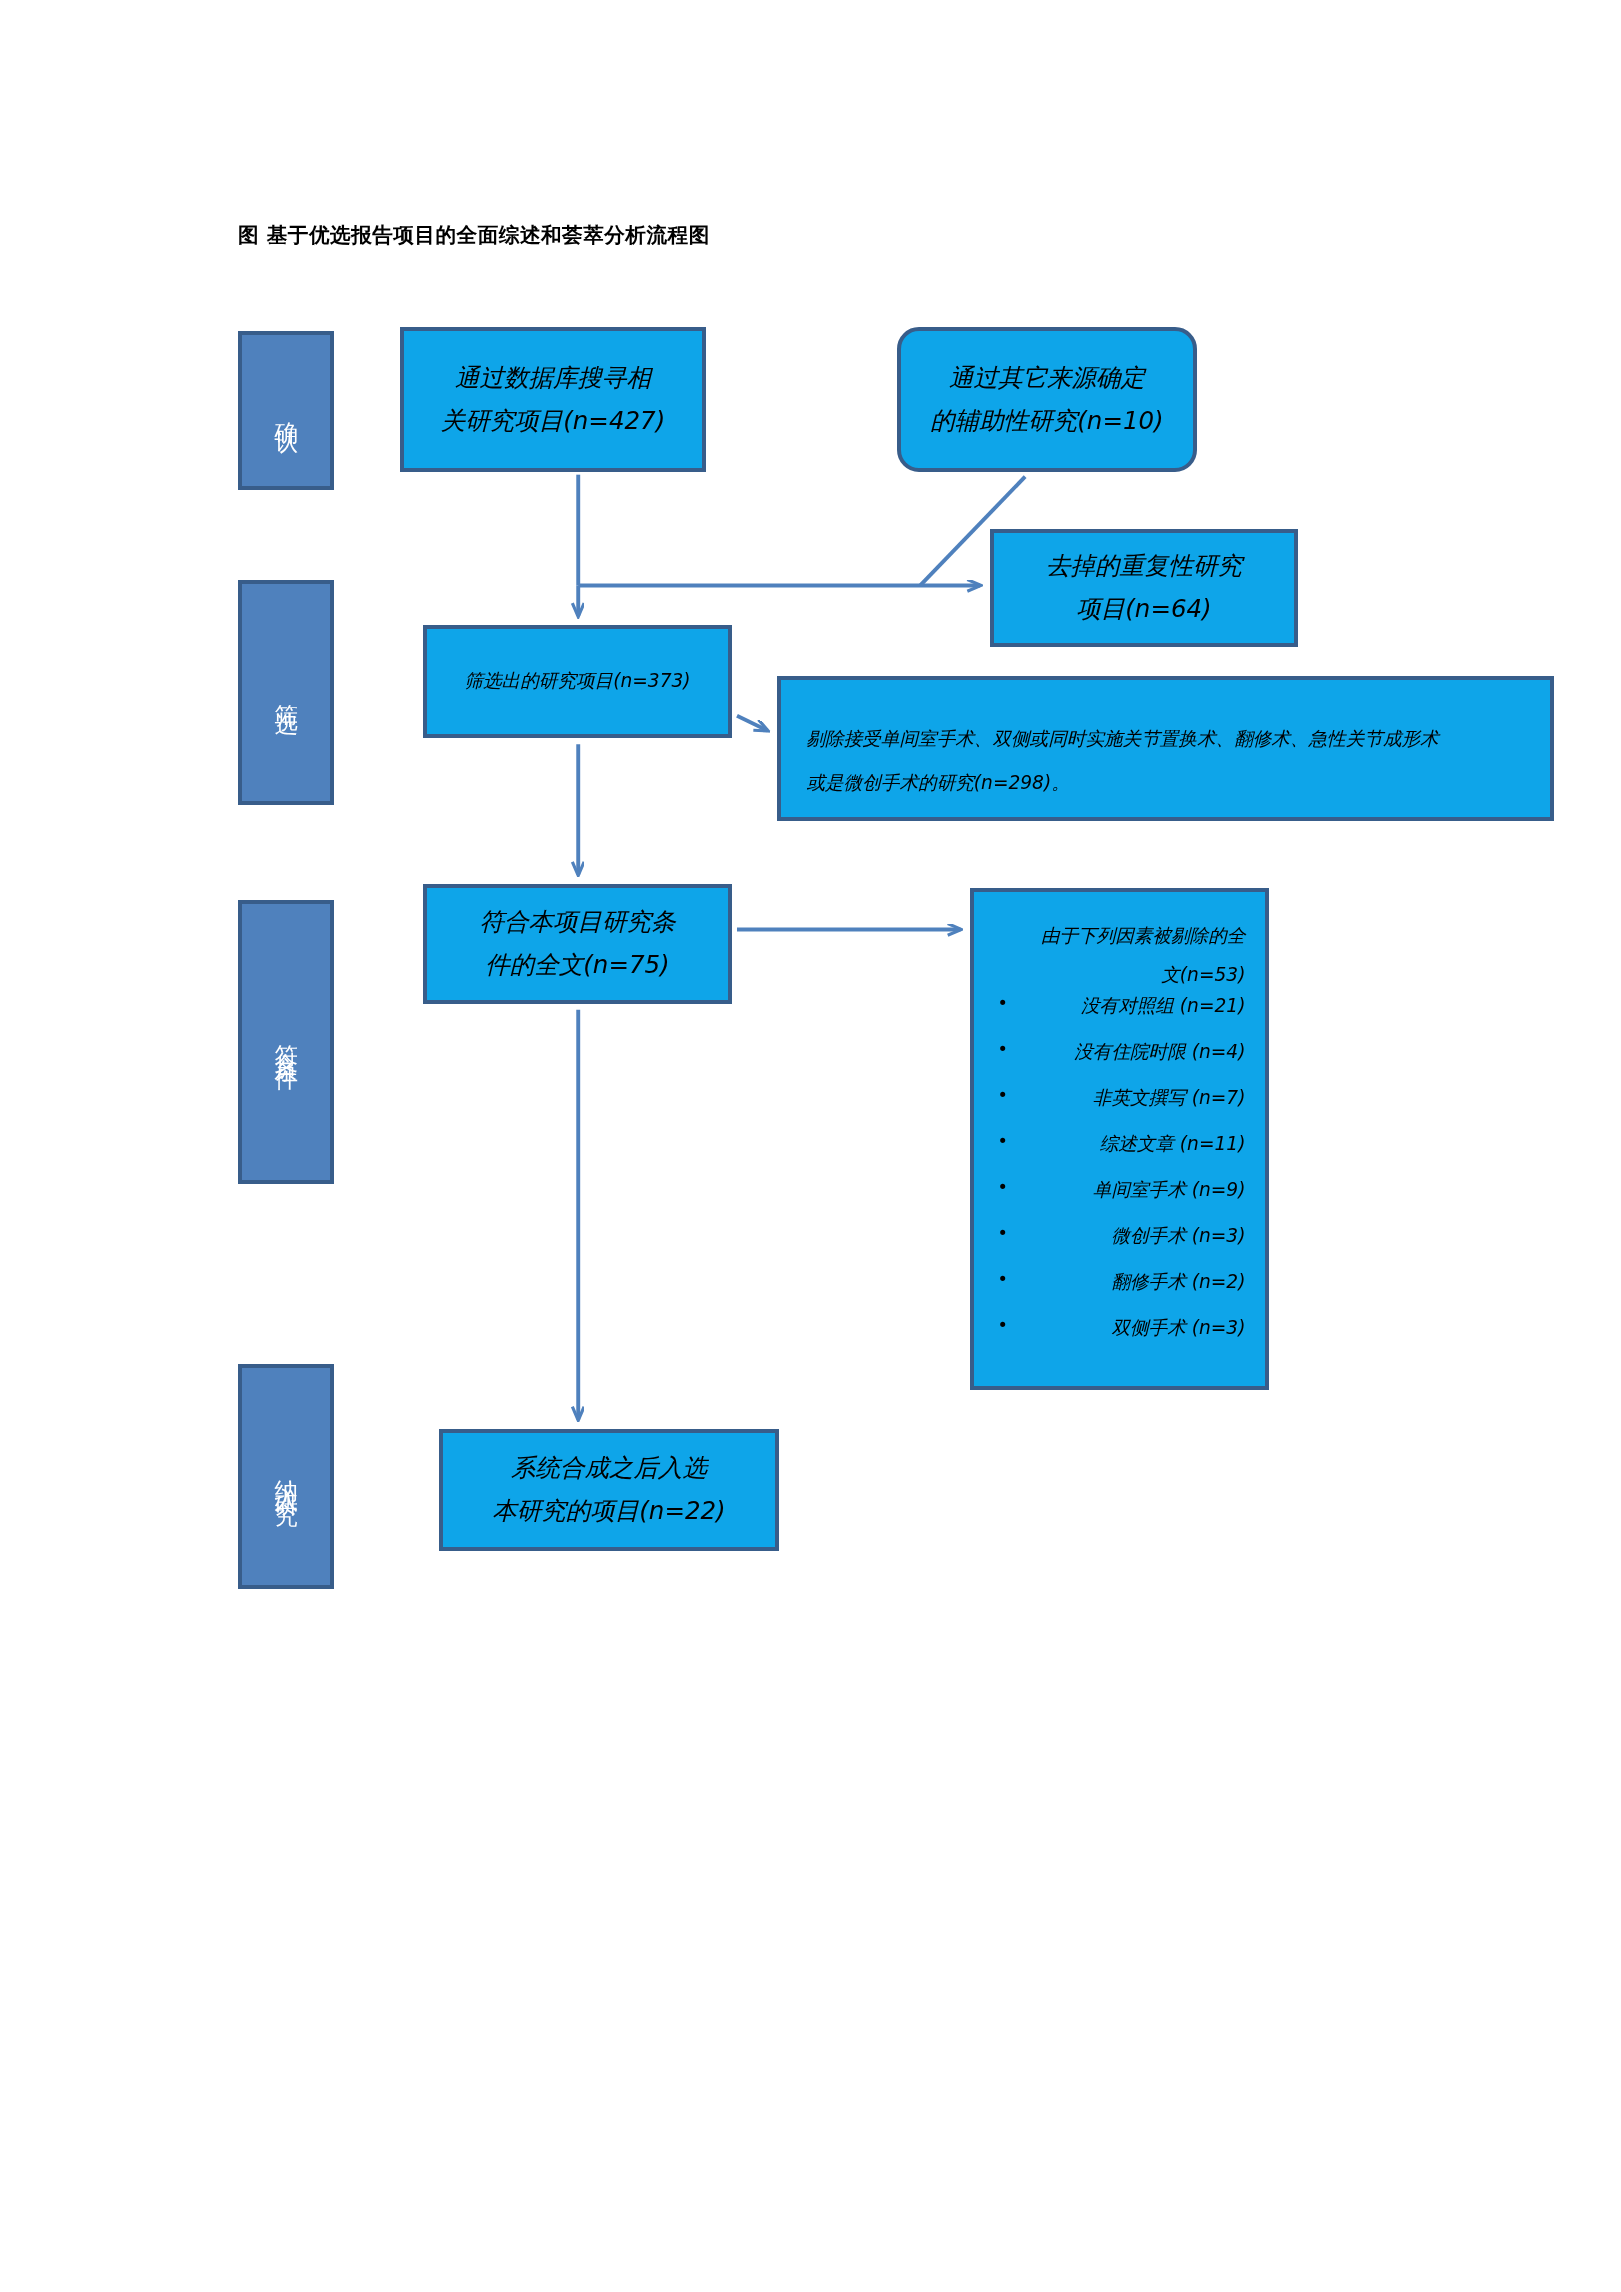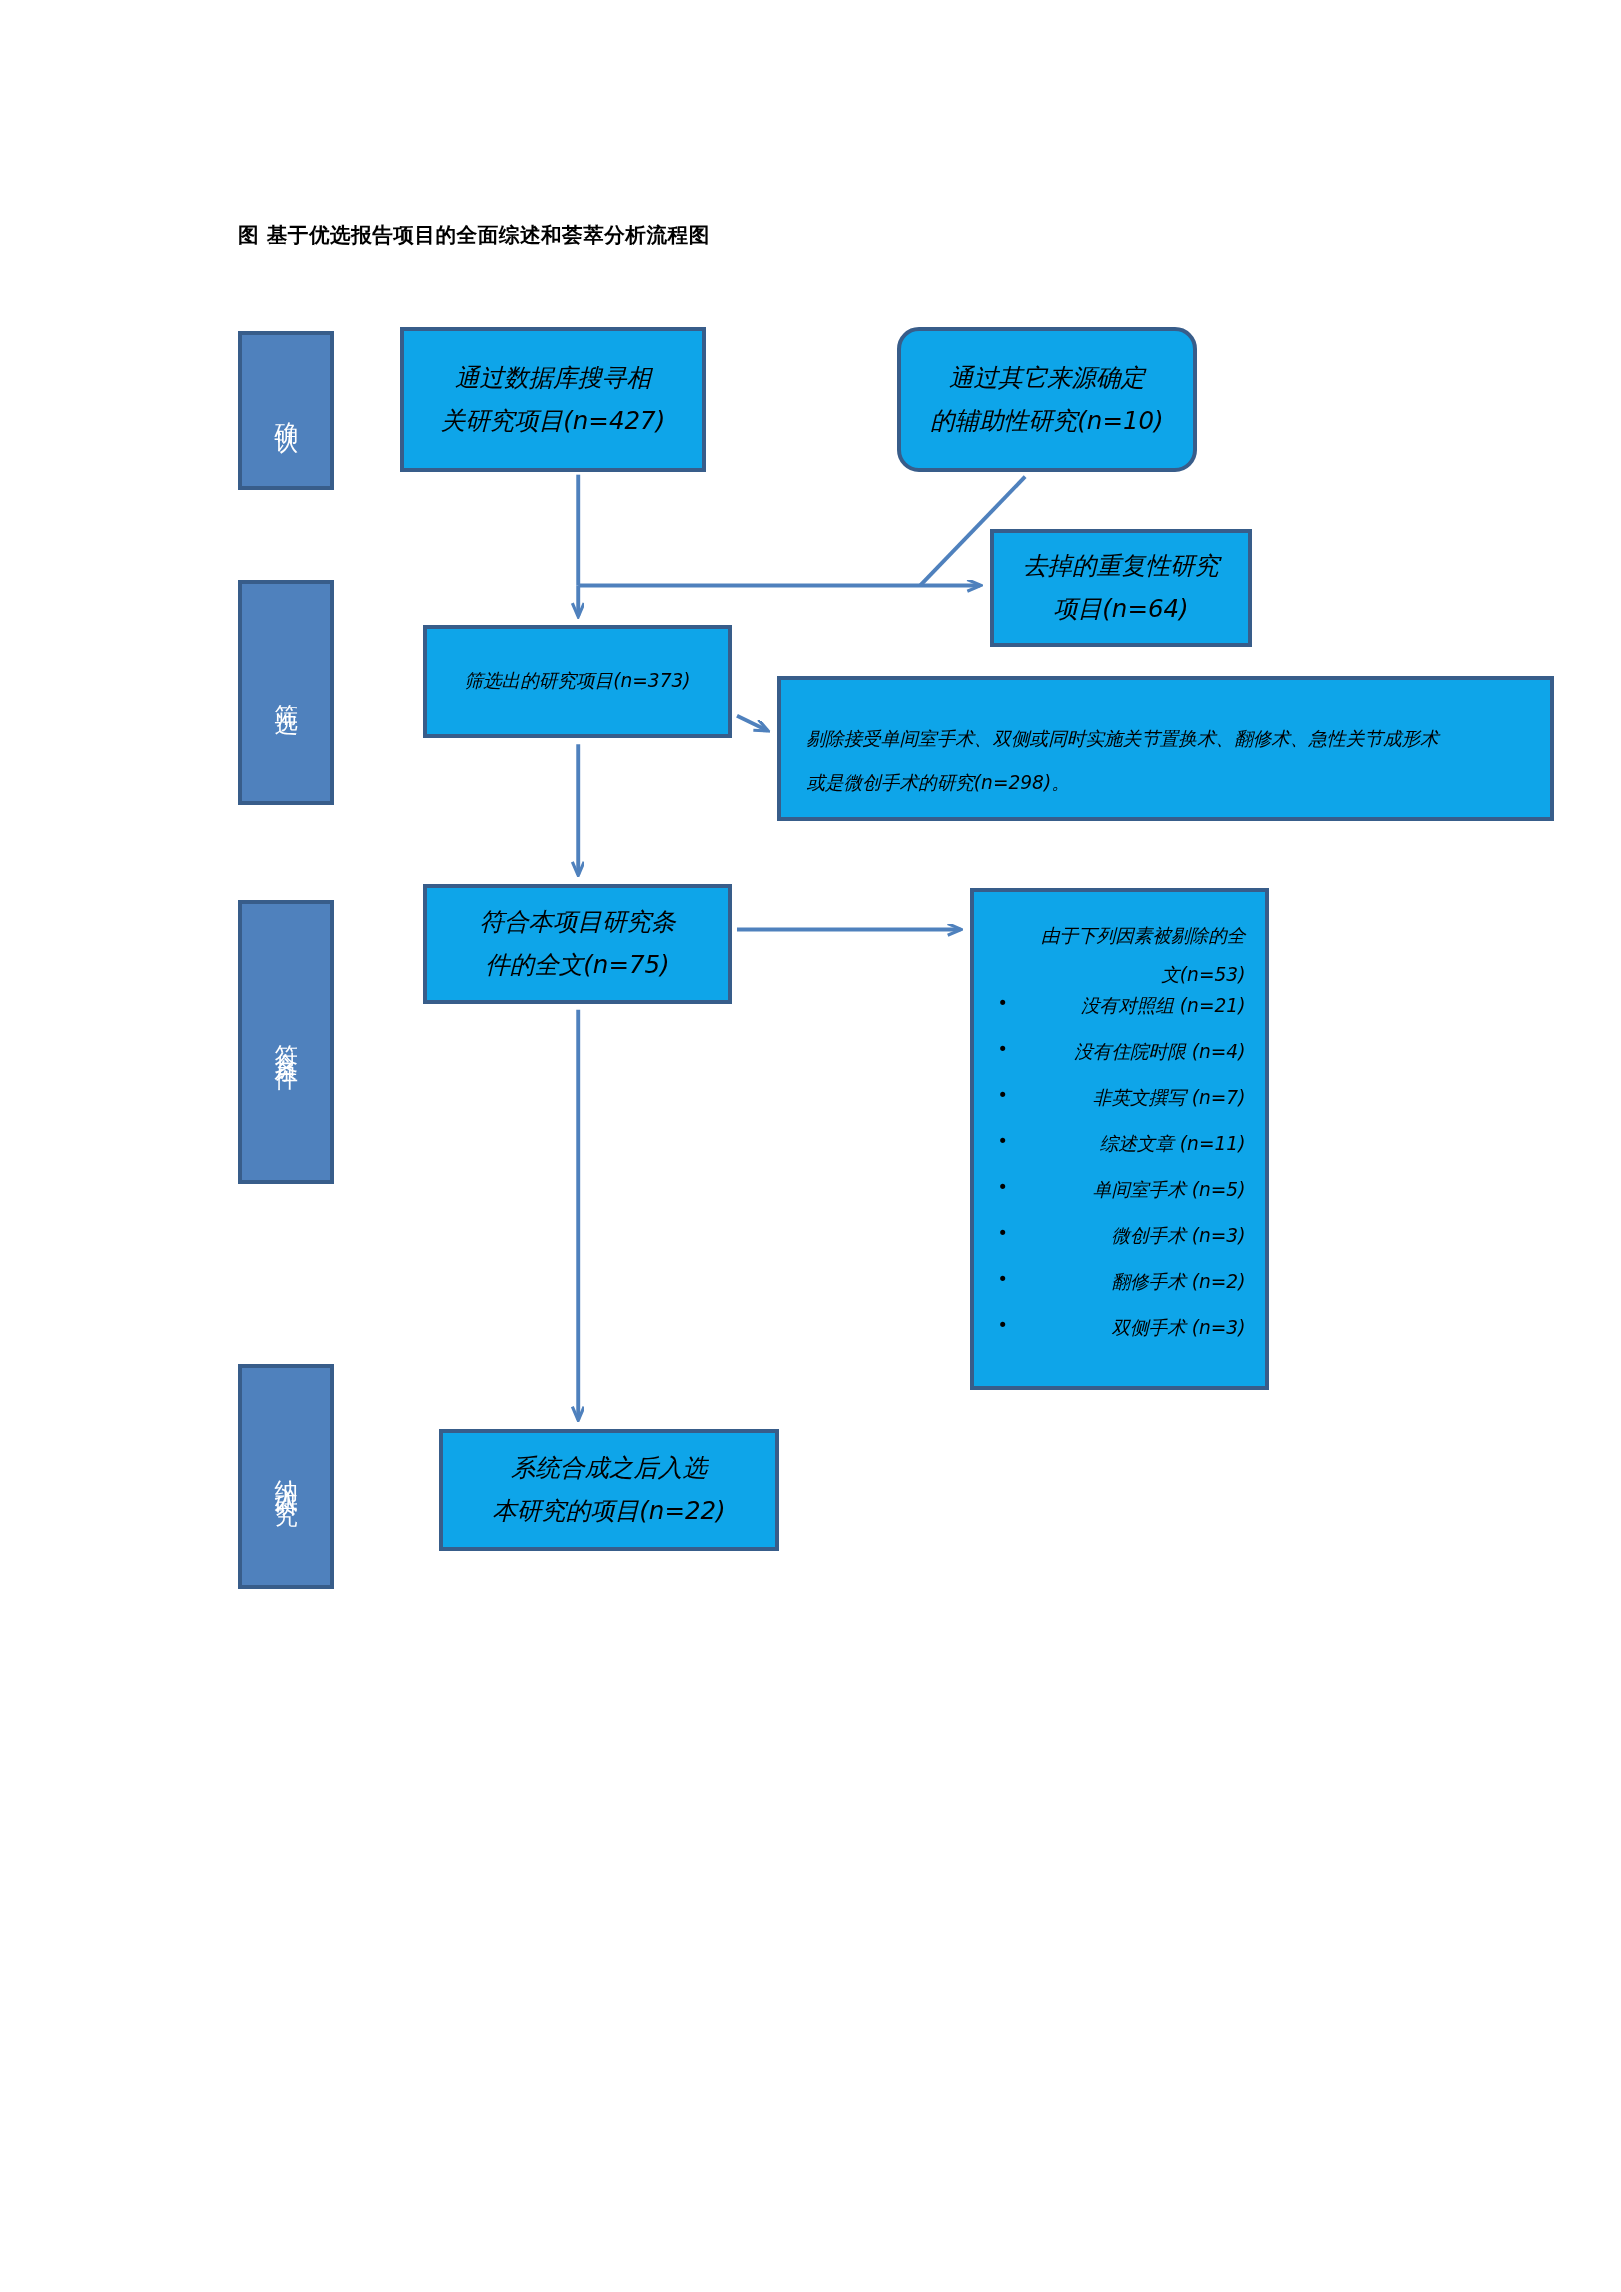--- a/index.html
+++ b/index.html
@@ -71,21 +71,21 @@
     font-size: 24.5px;
     padding: 0 17.6px;
   }
   #box-identification-other {
     left: 897px; top: 327px; width: 300px; height: 145px;
     font-size: 24.5px;
     padding: 0 15.7px;
     border-radius: 22px;
   }
   #box-duplicates {
-    left: 990px; top: 529px; width: 262px; height: 118px;
+    left: 990px; top: 529px; width: 308px; height: 118px;
     font-size: 24.5px;
     padding: 0 15.7px;
   }
   #box-screened {
     left: 423px; top: 625px; width: 309px; height: 113px;
     font-size: 18.6px;
   }
   #box-excluded-screen {
     left: 777px; top: 676px; width: 777px; height: 145px;
     font-size: 18.6px;
@@ -256,21 +256,21 @@
   <div class="box" id="box-excluded-full">
     <div class="excl-head">
       <div>由于下列因素被剔除的全</div>
       <div>文(n=53)</div>
     </div>
     <ul class="excl-list" id="exclusion-reason-list">
         <li>没有对照组  (n=21)</li>
         <li>没有住院时限  (n=4)</li>
         <li>非英文撰写  (n=7)</li>
         <li>综述文章  (n=11)</li>
-        <li>单间室手术  (n=5)</li>
+        <li>单间室手术  (n=9)</li>
         <li>微创手术  (n=3)</li>
         <li>翻修手术  (n=2)</li>
         <li>双侧手术  (n=3)</li>
       </ul>
   </div>
 
   <div class="box" id="box-included">
     <div>
       <div>系统合成之后入选</div>
       <div>本研究的项目(n=22)</div>

